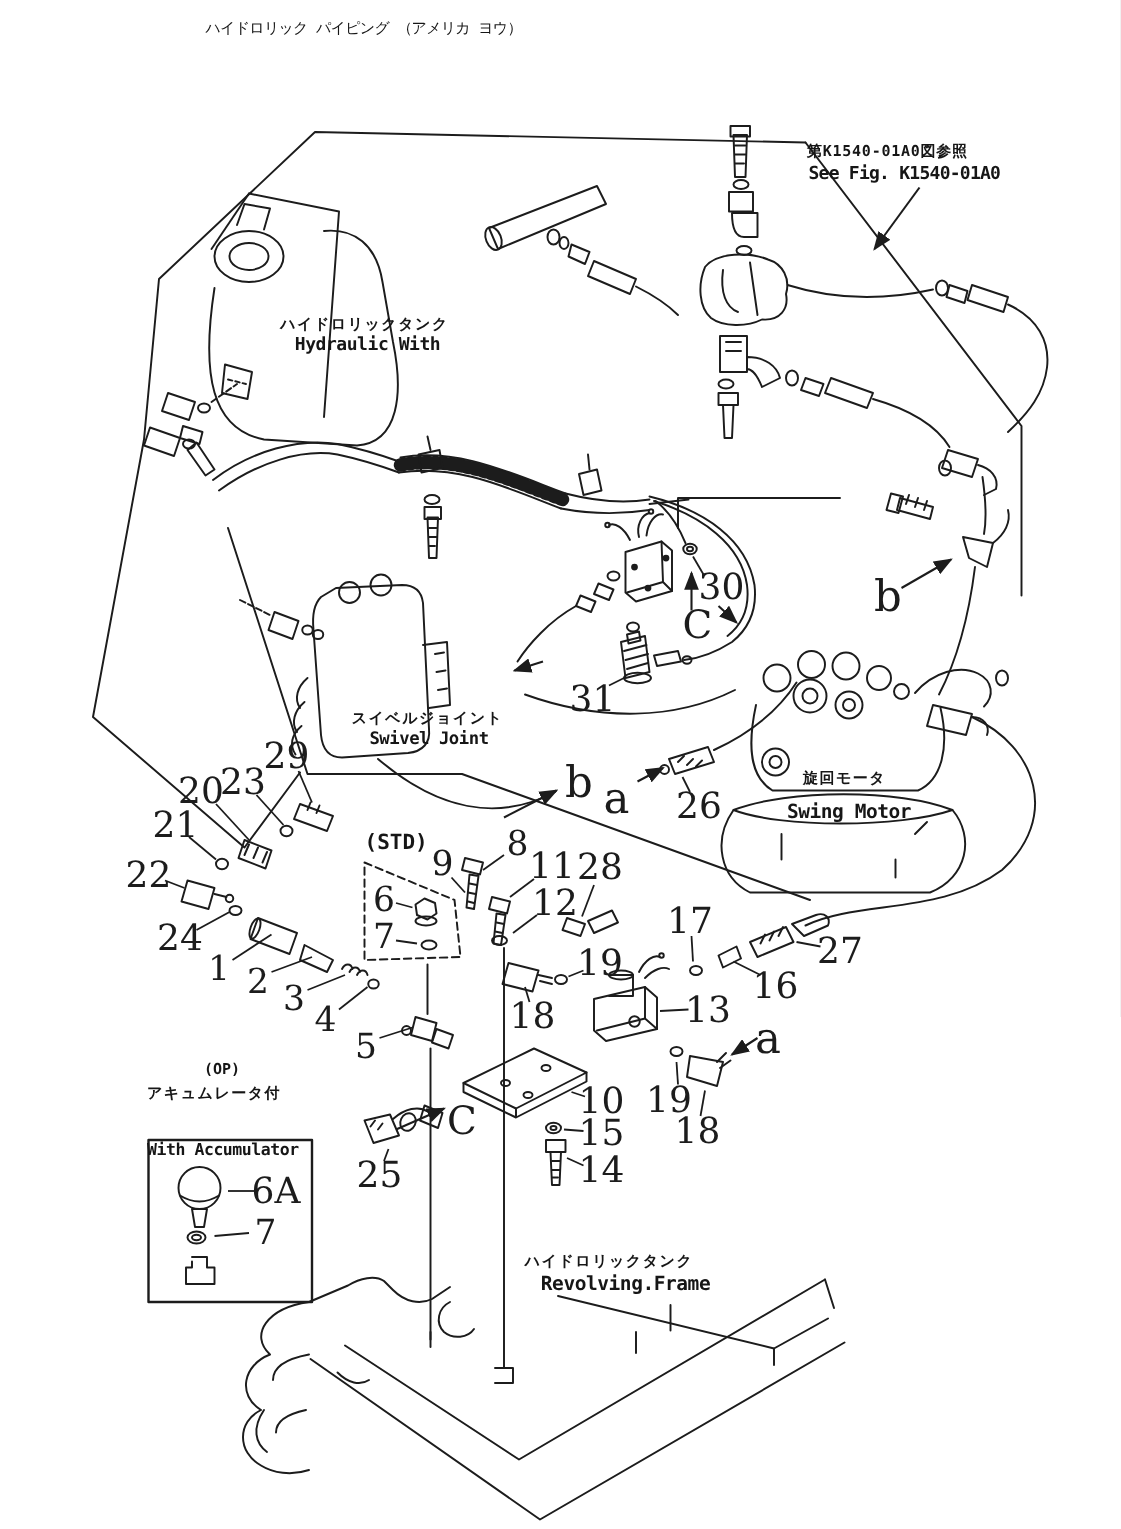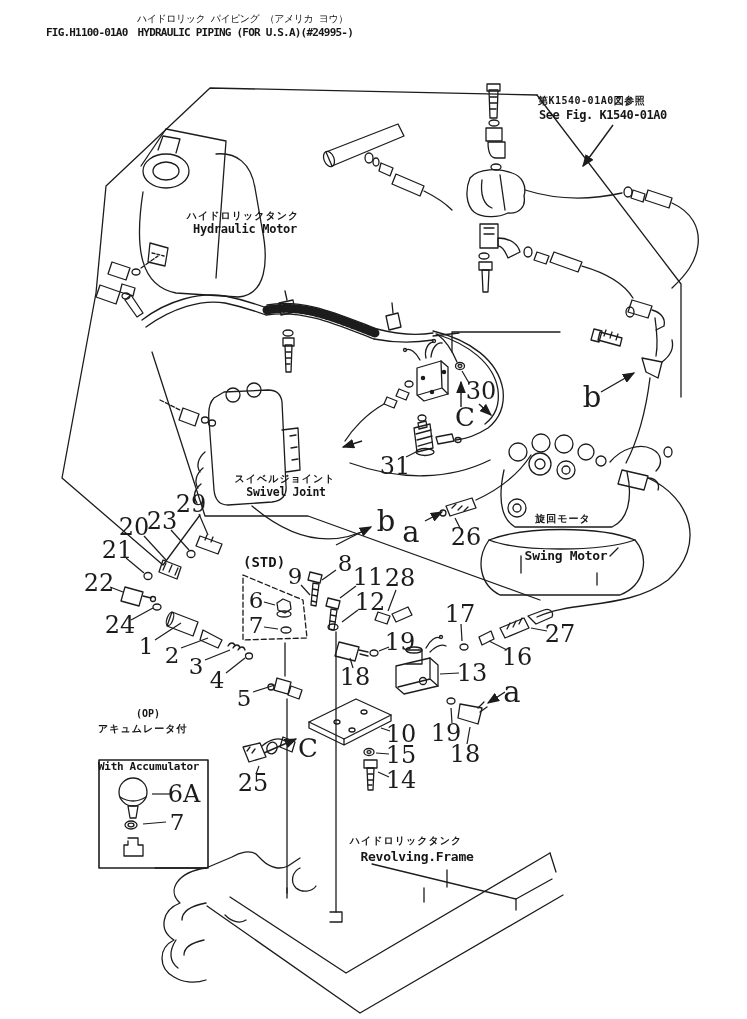--- a/index.html
+++ b/index.html
@@ -15,21 +15,21 @@
   .hdr-en span{margin-right:10px;}
   .seefig-ja{left:538px;top:94px;font-size:10px;font-weight:700;letter-spacing:0.5px;}
   .seefig-en{left:539px;top:108px;font-size:12px;font-weight:700;letter-spacing:-0.5px;}
   .comp-ja{font-size:10px;font-weight:700;transform:translateX(-50%);letter-spacing:1px;font-family:"DejaVu Sans",sans-serif;}
   .comp-en{font-weight:700;transform:translateX(-50%);letter-spacing:-0.3px;}
   .tank-ja{left:243px;top:209px;}
   .tank-en{left:245px;top:222px;font-size:12px;}
   .swivel-ja{left:285px;top:472px;}
   .swivel-en{left:286px;top:485px;font-size:11.5px;}
   .motor-ja{left:563px;top:512px;}
-  .motor-en{left:566px;top:548px;font-size:13px;}
+  .motor-en{left:566px;top:534px;font-size:13px;}
   .frame-ja{left:406px;top:834px;}
   .frame-en{left:407px;top:849px;font-size:13px;padding-left:20px;}
   .std-lbl{left:243px;top:554px;font-size:14px;font-weight:700;letter-spacing:0;}
   .op-tag{left:103px;top:708px;font-size:10px;font-weight:700;margin-left:33px;}
   .op-ja{left:98px;top:722px;font-size:10px;font-weight:700;font-family:"DejaVu Sans",sans-serif;letter-spacing:1px;}
   .op-en{left:98px;top:740px;font-size:11px;font-weight:700;letter-spacing:-0.3px;margin-top:20px;}
 </style>
 </head>
 <body>
 
@@ -418,29 +418,26 @@
         <line x1="601" y1="392" x2="634" y2="373" stroke="#1c1c1c" stroke-width="1.4" marker-end="url(#ah)"></line>
         <line x1="505" y1="692" x2="488" y2="703" stroke="#1c1c1c" stroke-width="1.4" marker-end="url(#ah)"></line>
         <line x1="264" y1="753" x2="296" y2="739" stroke="#1c1c1c" stroke-width="1.4" marker-end="url(#ah)"></line>
         <line x1="613" y1="125" x2="583" y2="166" stroke="#1c1c1c" stroke-width="1.4" marker-end="url(#ah)"></line>
         <line x1="362" y1="441" x2="343" y2="447" stroke="#1c1c1c" stroke-width="1.4" marker-end="url(#ah)"></line>
         <line x1="479" y1="404" x2="491" y2="415" stroke="#1c1c1c" stroke-width="1.4" marker-end="url(#ah)"></line>
       </g>
   </svg>
 
   <div class="lbl hdr-ja">ハイドロリック パイピング （アメリカ ヨウ）</div>
-  <div class="lbl hdr-en">
-    <span>FIG.H1100-01A0</span><span>HYDRAULIC PIPING (FOR U.S.A)(#24995-)</span>
-  </div>
 
   <div class="lbl seefig-ja">第K1540-01A0図参照</div>
   <div class="lbl seefig-en">See Fig. K1540-01A0</div>
 
   <div class="lbl comp-ja tank-ja">ハイドロリックタンク</div>
-  <div class="lbl comp-en tank-en">Hydraulic Motor</div>
+  <div class="lbl comp-en tank-en">Hydraulic With</div>
 
   <div class="lbl comp-ja swivel-ja">スイベルジョイント</div>
   <div class="lbl comp-en swivel-en">Swivel Joint</div>
 
   <div class="lbl comp-ja motor-ja">旋回モータ</div>
   <div class="lbl comp-en motor-en">Swing Motor</div>
 
   <div class="lbl comp-ja frame-ja">ハイドロリックタンク</div>
   <div class="lbl comp-en frame-en">Revolving.Frame</div>
 

